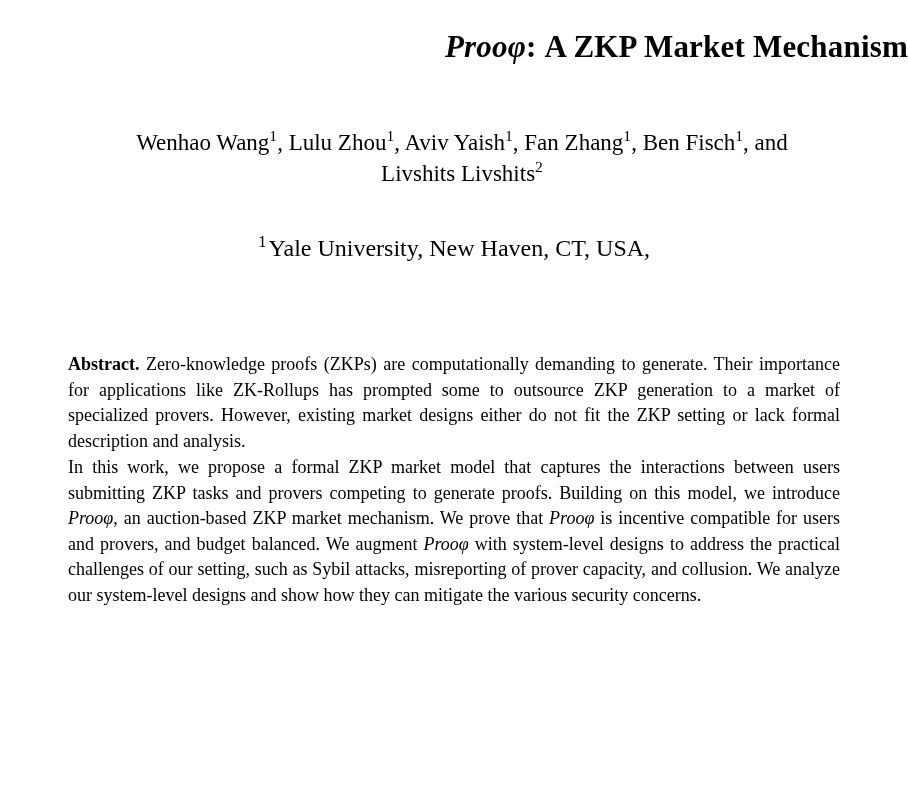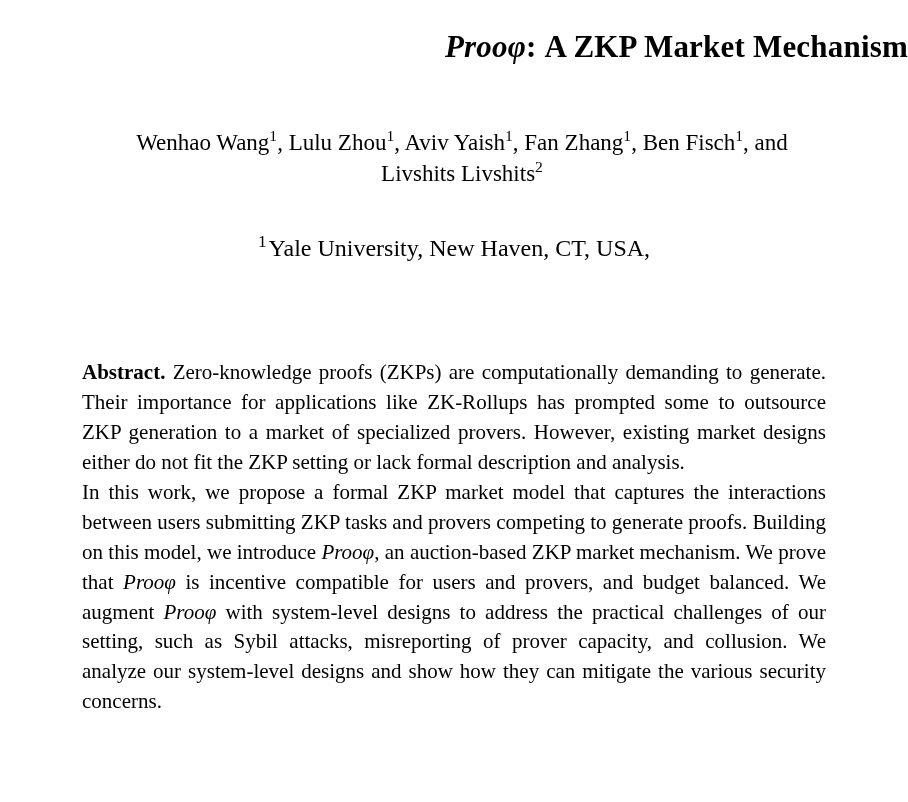--- a/index.html
+++ b/index.html
@@ -52,25 +52,25 @@
   sup {
     font-size: 0.68em;
     vertical-align: super;
     line-height: 0;
   }
   .aff-line sup {
     font-size: 0.72em;
     margin-right: 2px;
   }
   .abstract {
-    margin: 14px;
+    margin: 0;
     padding-top: 78px;
     padding-left: 68px;
     padding-right: 68px;
-    font-size: 21px;
+    font-size: 18px;
     line-height: 1.42;
     text-align: justify;
   }
   .abstract p {
     margin: 0;
     text-indent: 0;
   }
   .abstract p + p {
     margin-top: 1px;
   }

